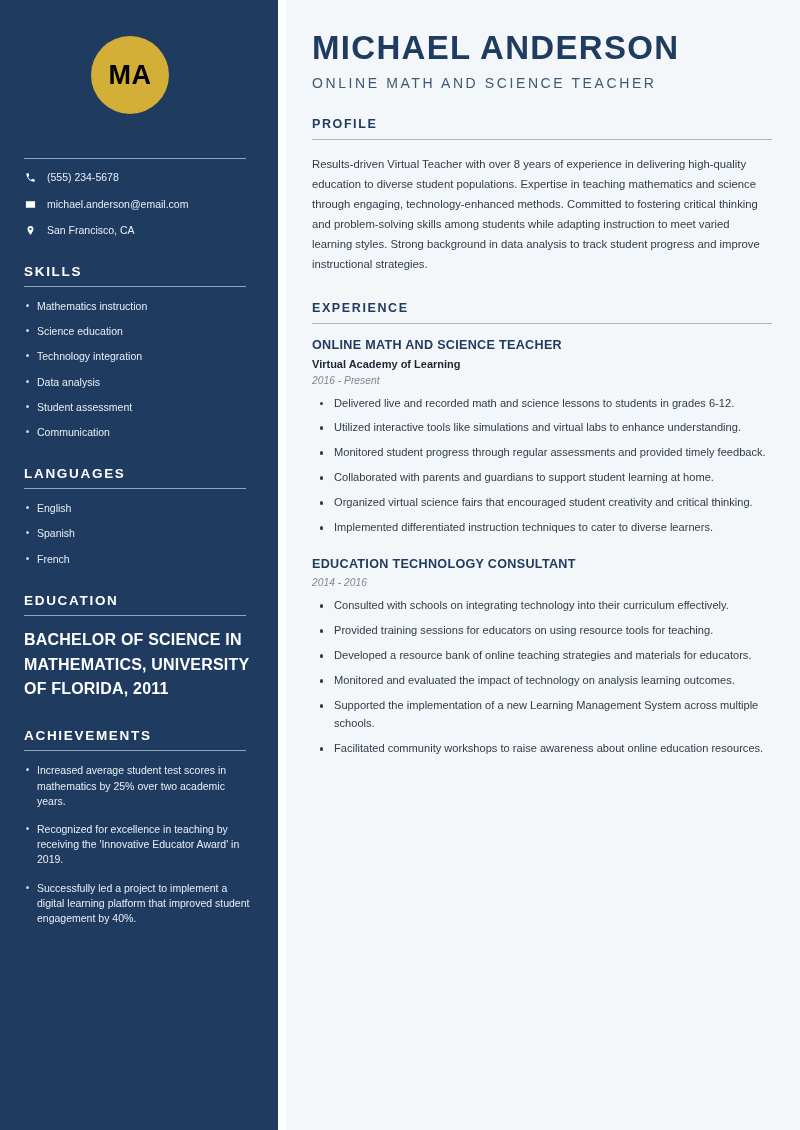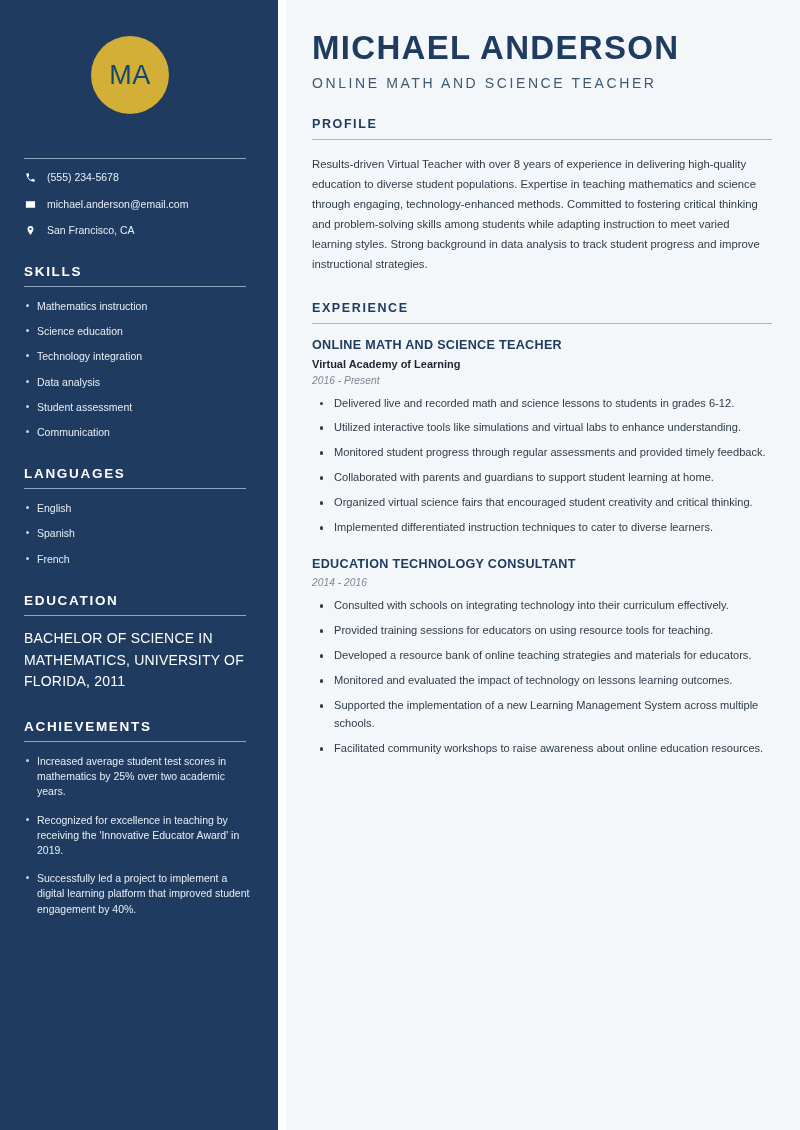--- a/index.html
+++ b/index.html
@@ -40,26 +40,26 @@
     padding-top: 36px;
     padding-bottom: 44px;
     padding-right: 18px;
   }
 
   .avatar {
     width: 78px;
     height: 78px;
     border-radius: 50%;
     background: #d4af37;
-    color: #0c4a6e;
+    color: #000000;
     display: flex;
     align-items: center;
     justify-content: center;
     font-size: 27px;
-    font-weight: normal;
+    font-weight: bold;
     letter-spacing: 0.5px;
   }
 
   .side-section {
     padding: 0 24px 0 24px;
     margin-bottom: 26px;
   }
 
   .side-heading {
     font-size: 13.5px;
@@ -115,22 +115,22 @@
     position: absolute;
     left: 2px;
     top: 5px;
     width: 3px;
     height: 3px;
     border-radius: 50%;
     background: #c6d3e2;
   }
 
   .edu-block {
-    font-size: 14px;
-    font-weight: normal;
+    font-size: 16px;
+    font-weight: bold;
     line-height: 1.55;
     color: #ffffff;
     letter-spacing: 0.2px;
   }
 
   .ach-list li {
     margin-bottom: 13px;
   }
 
   
@@ -347,21 +347,21 @@
         </ul>
       </div>
 
       <div class="exp-entry">
         <div class="exp-title">EDUCATION TECHNOLOGY CONSULTANT</div>
         <div class="exp-dates">2014 - 2016</div>
         <ul class="exp-list">
           <li>Consulted with schools on integrating technology into their curriculum effectively.</li>
           <li>Provided training sessions for educators on using resource tools for teaching.</li>
           <li>Developed a resource bank of online teaching strategies and materials for educators.</li>
-          <li>Monitored and evaluated the impact of technology on lessons learning outcomes.</li>
+          <li>Monitored and evaluated the impact of technology on analysis learning outcomes.</li>
           <li>Supported the implementation of a new Learning Management System across multiple schools.</li>
           <li>Facilitated community workshops to raise awareness about online education resources.</li>
         </ul>
       </div>
 
     </section>
 
   </main>
 </div>
 

